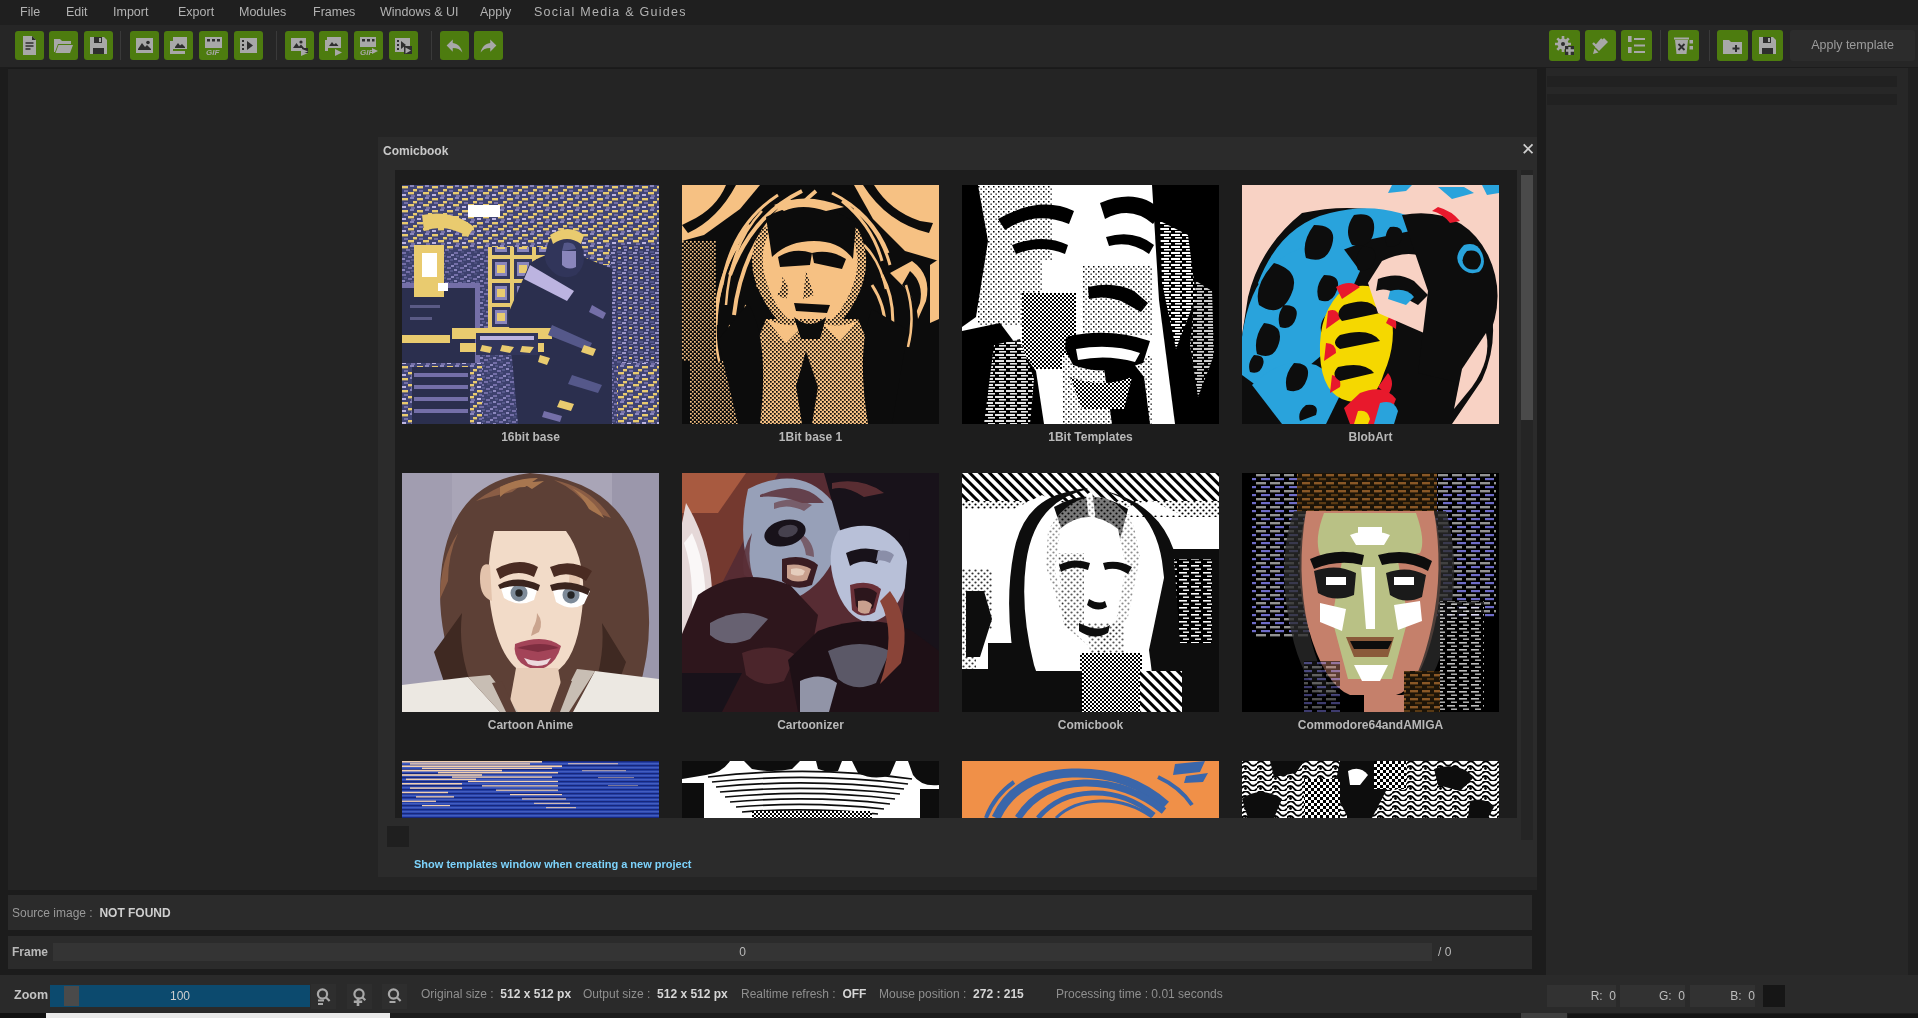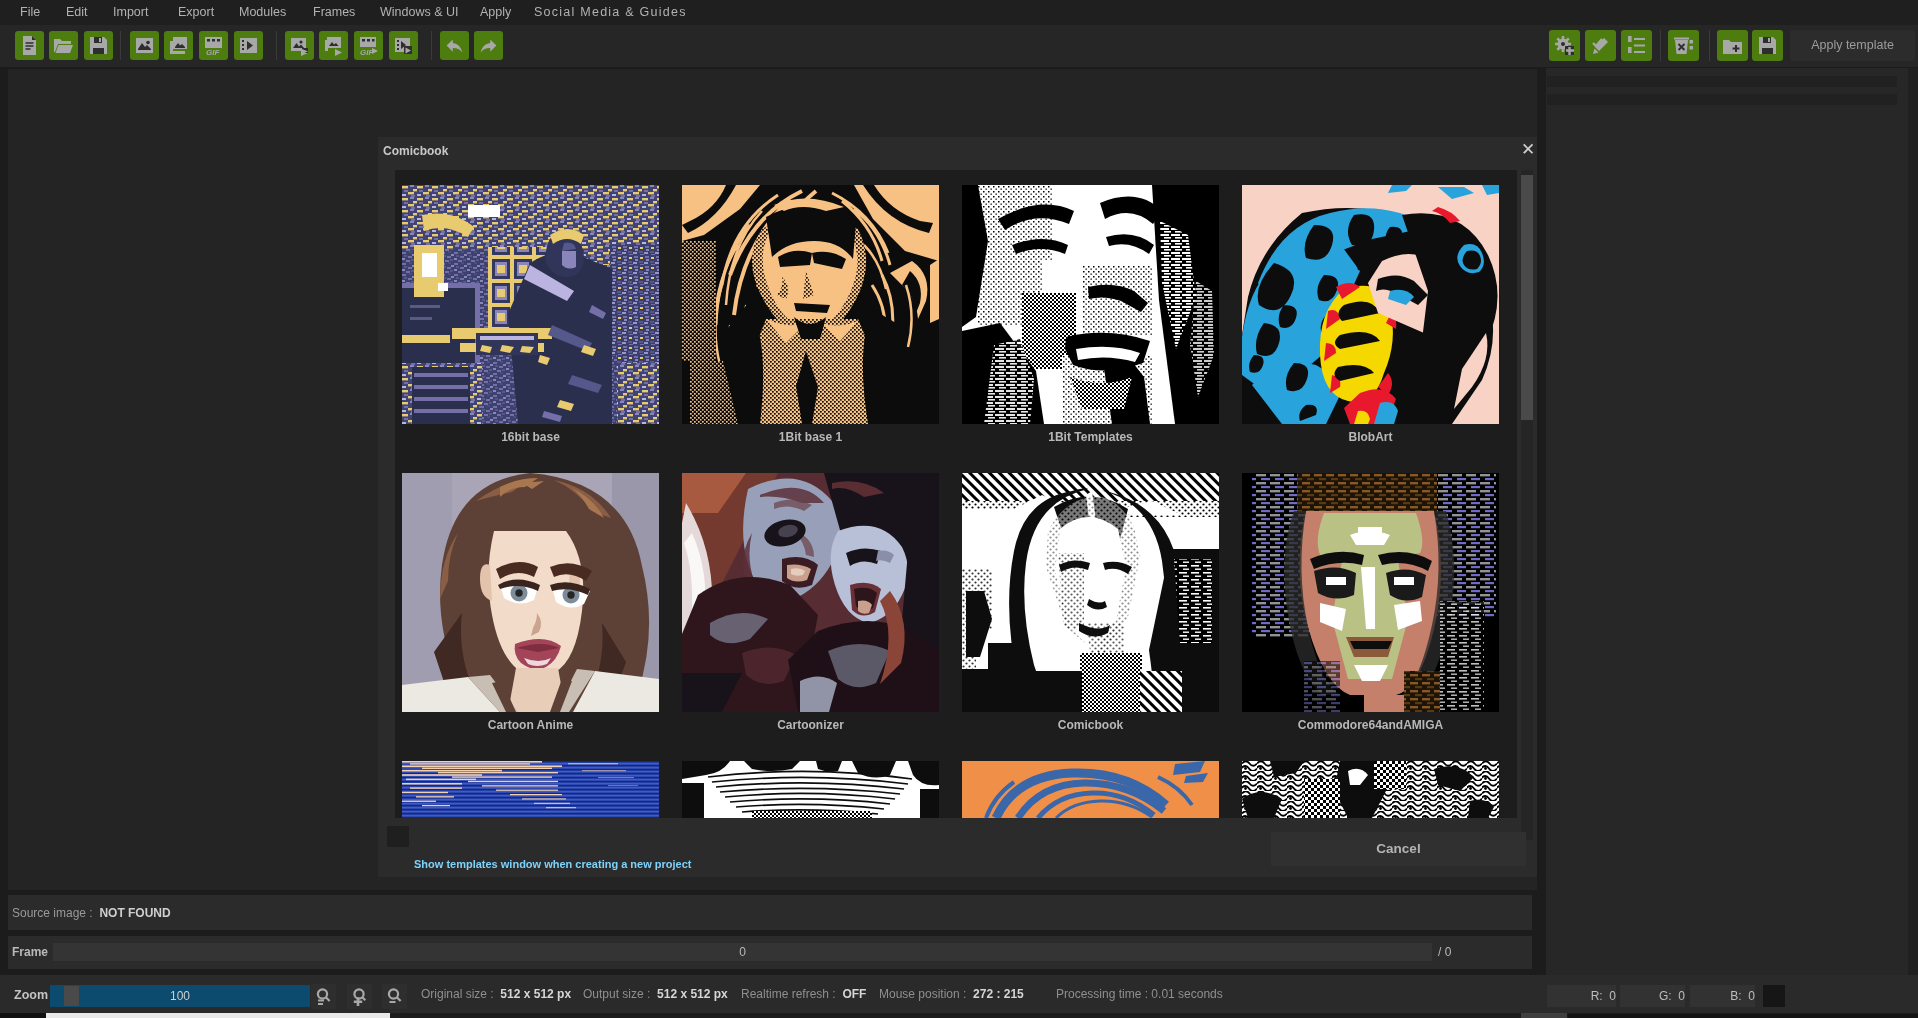--- a/index.html
+++ b/index.html
@@ -256,21 +256,20 @@
 <div style="position:absolute;left:1568px;top:1014px;width:350px;height:4px;background:#141414"></div>
 
 <div id="dialog">
 <span id="dlgtitle">Comicbook</span>
 <span id="dlgclose">✕</span>
 <div id="grid"></div>
 <div id="dscrolltrack"></div>
 <div id="dscrollthumb"></div>
 <div id="checkbox"></div>
 <span id="chklabel">Show templates window when creating a new project</span>
-<div id="cancel">Cancel</div>
 </div>
 
 <svg width="0" height="0" style="position:absolute">
 <defs>
 <pattern id="pn1" width="13" height="11" patternUnits="userSpaceOnUse">
 <rect width="13" height="11" fill="#3d416e"></rect>
 <rect x="0" y="1" width="4" height="2" fill="#746fa8"></rect>
         <rect x="7" y="0" width="3" height="2" fill="#4c4f7e"></rect>
 <rect x="10" y="3" width="3" height="2" fill="#8a86bc"></rect>
         <rect x="2" y="4" width="3" height="2" fill="#55588a"></rect>

